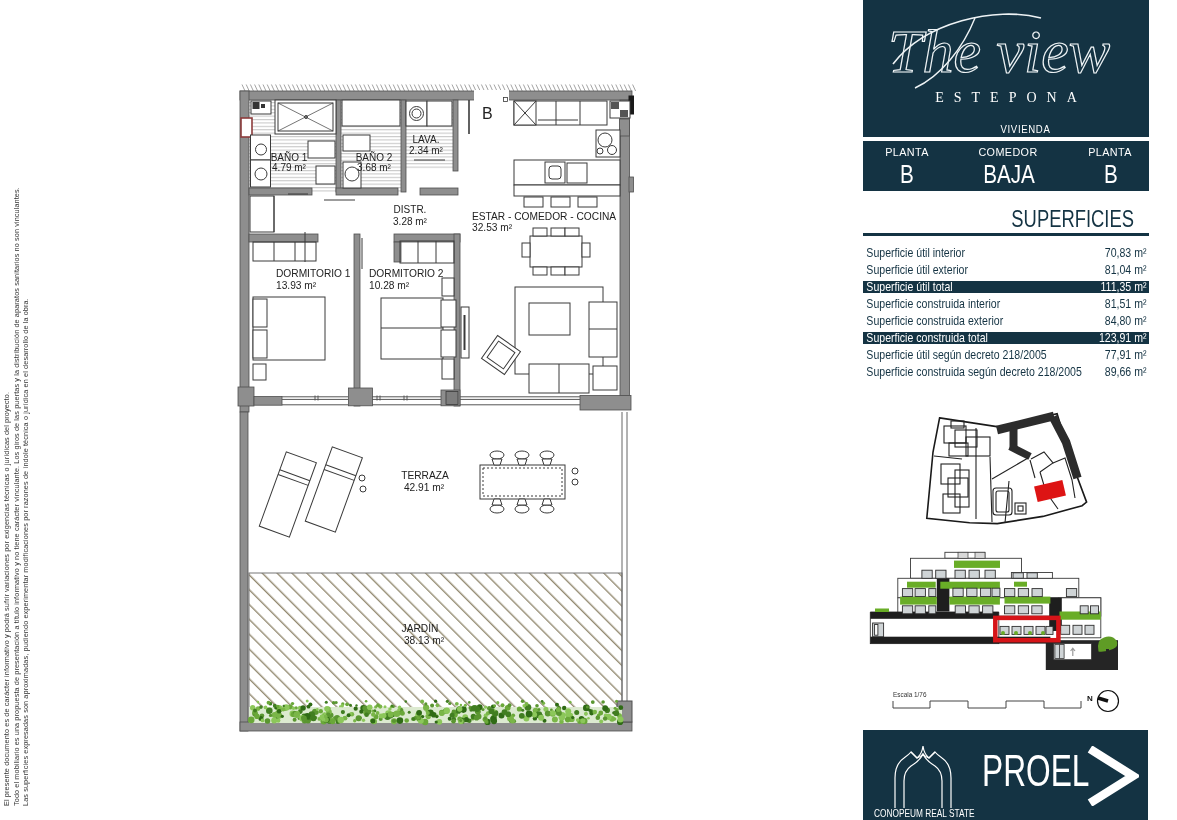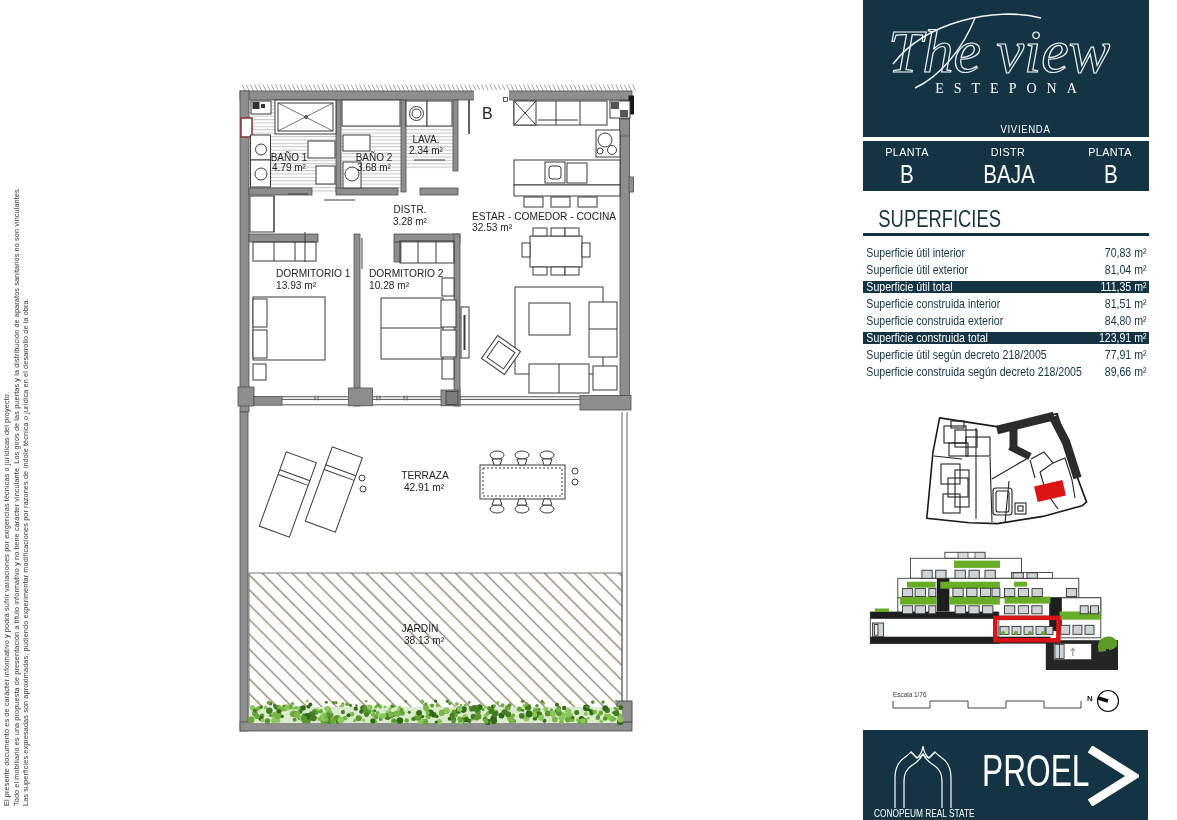--- a/index.html
+++ b/index.html
@@ -706,36 +706,36 @@
   <text x="424" y="643.5" font-size="10.2" text-anchor="middle">38.13 m²</text>
 </g>
 </svg>
 
 <div class="abs navy" style="left:863px;top:0;width:286px;height:191px;color:#fff;">
   <svg class="abs" style="left:0;top:0;" width="286" height="100" viewBox="0 0 286 100">
     <text x="136" y="72" text-anchor="middle" font-family="Liberation Serif, serif" font-style="italic" font-size="62" fill="none" stroke="#eef3f5" stroke-width="1.2">The view</text>
     <path d="M30,64 C 62,22 132,6 178,18" fill="none" stroke="#eef3f5" stroke-width="1.6"></path>
     <path d="M112,18 C 100,48 78,76 52,88" fill="none" stroke="#eef3f5" stroke-width="1.4"></path>
   </svg>
-  <div class="abs" style="left:0;top:81px;width:286px;text-align:center;font-family:'Liberation Serif',serif;font-size:14px;letter-spacing:10px;text-indent:10px;">ESTEPONA</div>
+  <div class="abs" style="left:0;top:90px;width:286px;text-align:center;font-family:'Liberation Serif',serif;font-size:14px;letter-spacing:10px;text-indent:10px;">ESTEPONA</div>
   <div class="abs" style="left:0;top:122px;width:324px;text-align:center;font-size:11.7px;letter-spacing:.8px;"><span style="display:inline-block;transform:scaleX(.82);">VIVIENDA</span></div>
   <div class="abs" style="left:0;top:137px;width:286px;height:3.5px;background:#fff;"></div>
   <div class="abs" style="left:0;top:146px;width:287px;text-align:center;font-size:10.8px;letter-spacing:.4px;">
     <div class="abs" style="left:8px;top:0;width:72px;">PLANTA</div>
-    <div class="abs" style="left:109px;top:0;width:72px;">DISTR</div>
+    <div class="abs" style="left:109px;top:0;width:72px;">COMEDOR</div>
     <div class="abs" style="left:211px;top:0;width:72px;">PLANTA</div>
   </div>
   <div class="abs" style="left:0;top:159px;width:287px;text-align:center;font-size:26.5px;">
     <div class="abs" style="left:8px;top:0;width:72px;transform:scaleX(.78);">B</div>
     <div class="abs" style="left:110px;top:0;width:72px;transform:scaleX(.78);">BAJA</div>
     <div class="abs" style="left:212px;top:0;width:72px;transform:scaleX(.78);">B</div>
   </div>
 </div>
 
-<div class="abs nv" style="left:863px;top:206px;width:286px;text-align:left;font-size:23px;"><span style="display:inline-block;transform:scaleX(.8);">SUPERFICIES</span></div>
+<div class="abs nv" style="left:863px;top:206px;width:286px;text-align:right;font-size:23px;"><span style="display:inline-block;transform:scaleX(.8);">SUPERFICIES</span></div>
 <div class="abs" style="left:863px;top:232.5px;width:286px;height:3.5px;background:#143343;"></div>
 <div class="abs nv" style="left:863px;top:244.5px;width:341px;transform:scaleX(.8387);transform-origin:0 0;font-size:12.6px;">
     <div style="display:flex;justify-content:space-between;padding:0 3px 0 4px;height:17px;align-items:center;">
       <span>Superficie útil interior</span>
       <span>70,83 m²</span>
     </div>
     <div style="display:flex;justify-content:space-between;padding:0 3px 0 4px;height:17px;align-items:center;">
       <span>Superficie útil exterior</span>
       <span>81,04 m²</span>
     </div>

